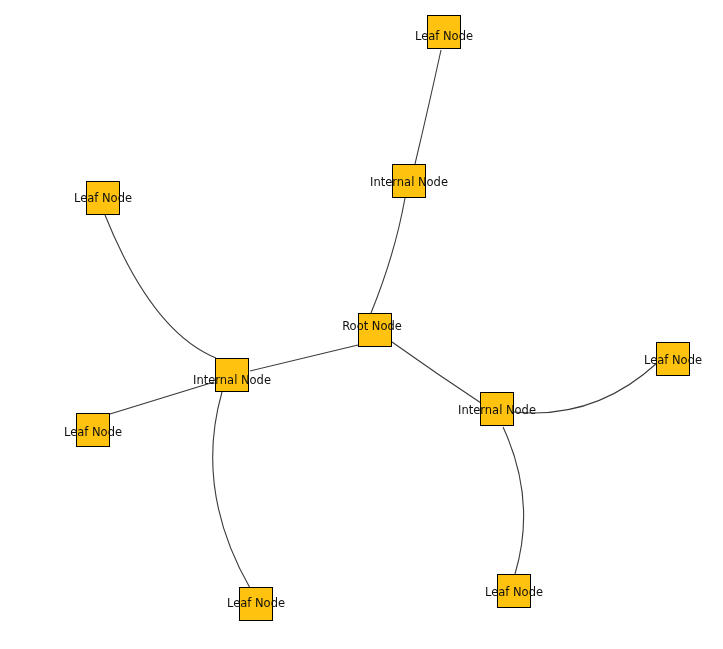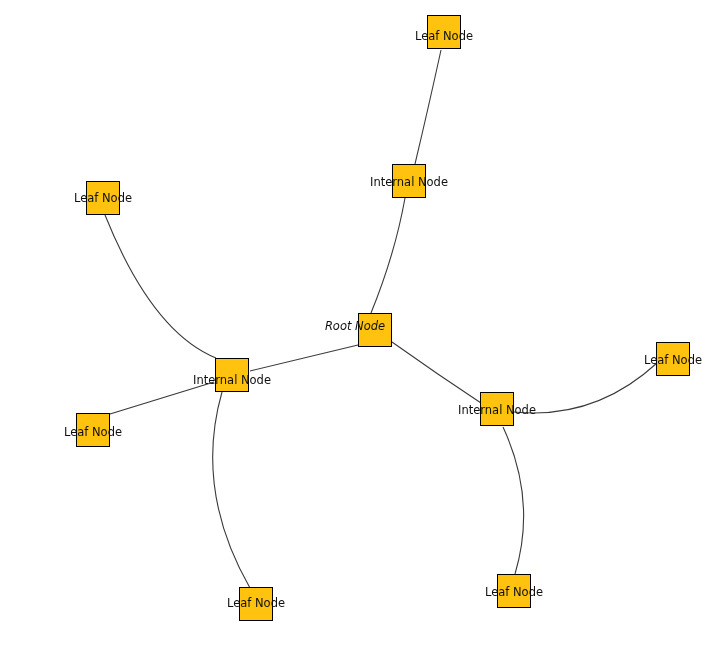--- a/index.html
+++ b/index.html
@@ -66,21 +66,21 @@
       <div class="graph-node" style="left: 358px; top: 313px; width: 34px; height: 34px; background: rgb(255, 194, 14); border-color: rgb(0, 0, 0);"></div>
       <div class="graph-node" style="left: 656px; top: 342px; width: 34px; height: 34px; background: rgb(255, 194, 14); border-color: rgb(0, 0, 0);"></div>
       <div class="graph-node" style="left: 215px; top: 358px; width: 34px; height: 34px; background: rgb(255, 194, 14); border-color: rgb(0, 0, 0);"></div>
       <div class="graph-node" style="left: 480px; top: 392px; width: 34px; height: 34px; background: rgb(255, 194, 14); border-color: rgb(0, 0, 0);"></div>
       <div class="graph-node" style="left: 76px; top: 413px; width: 34px; height: 34px; background: rgb(255, 194, 14); border-color: rgb(0, 0, 0);"></div>
       <div class="graph-node" style="left: 497px; top: 574px; width: 34px; height: 34px; background: rgb(255, 194, 14); border-color: rgb(0, 0, 0);"></div>
       <div class="graph-node" style="left: 239px; top: 587px; width: 34px; height: 34px; background: rgb(255, 194, 14); border-color: rgb(0, 0, 0);"></div>
       <div class="node-label" style="left: 444px; top: 36px; color: rgb(16, 16, 16);">Leaf Node</div>
       <div class="node-label" style="left: 409px; top: 182px; color: rgb(16, 16, 16);">Internal Node</div>
       <div class="node-label" style="left: 103px; top: 198px; color: rgb(16, 16, 16);">Leaf Node</div>
-      <div class="node-label" style="left: 355px; top: 326px; color: rgb(16, 16, 16); font-style: italic;">Root Node</div>
+      <div class="node-label" style="left: 372px; top: 326px; color: rgb(16, 16, 16);">Root Node</div>
       <div class="node-label" style="left: 673px; top: 360px; color: rgb(16, 16, 16);">Leaf Node</div>
       <div class="node-label" style="left: 232px; top: 380px; color: rgb(16, 16, 16);">Internal Node</div>
       <div class="node-label" style="left: 497px; top: 410px; color: rgb(16, 16, 16);">Internal Node</div>
       <div class="node-label" style="left: 93px; top: 432px; color: rgb(16, 16, 16);">Leaf Node</div>
       <div class="node-label" style="left: 514px; top: 592px; color: rgb(16, 16, 16);">Leaf Node</div>
       <div class="node-label" style="left: 256px; top: 603px; color: rgb(16, 16, 16);">Leaf Node</div>
     </div>
 
 </div>
 

